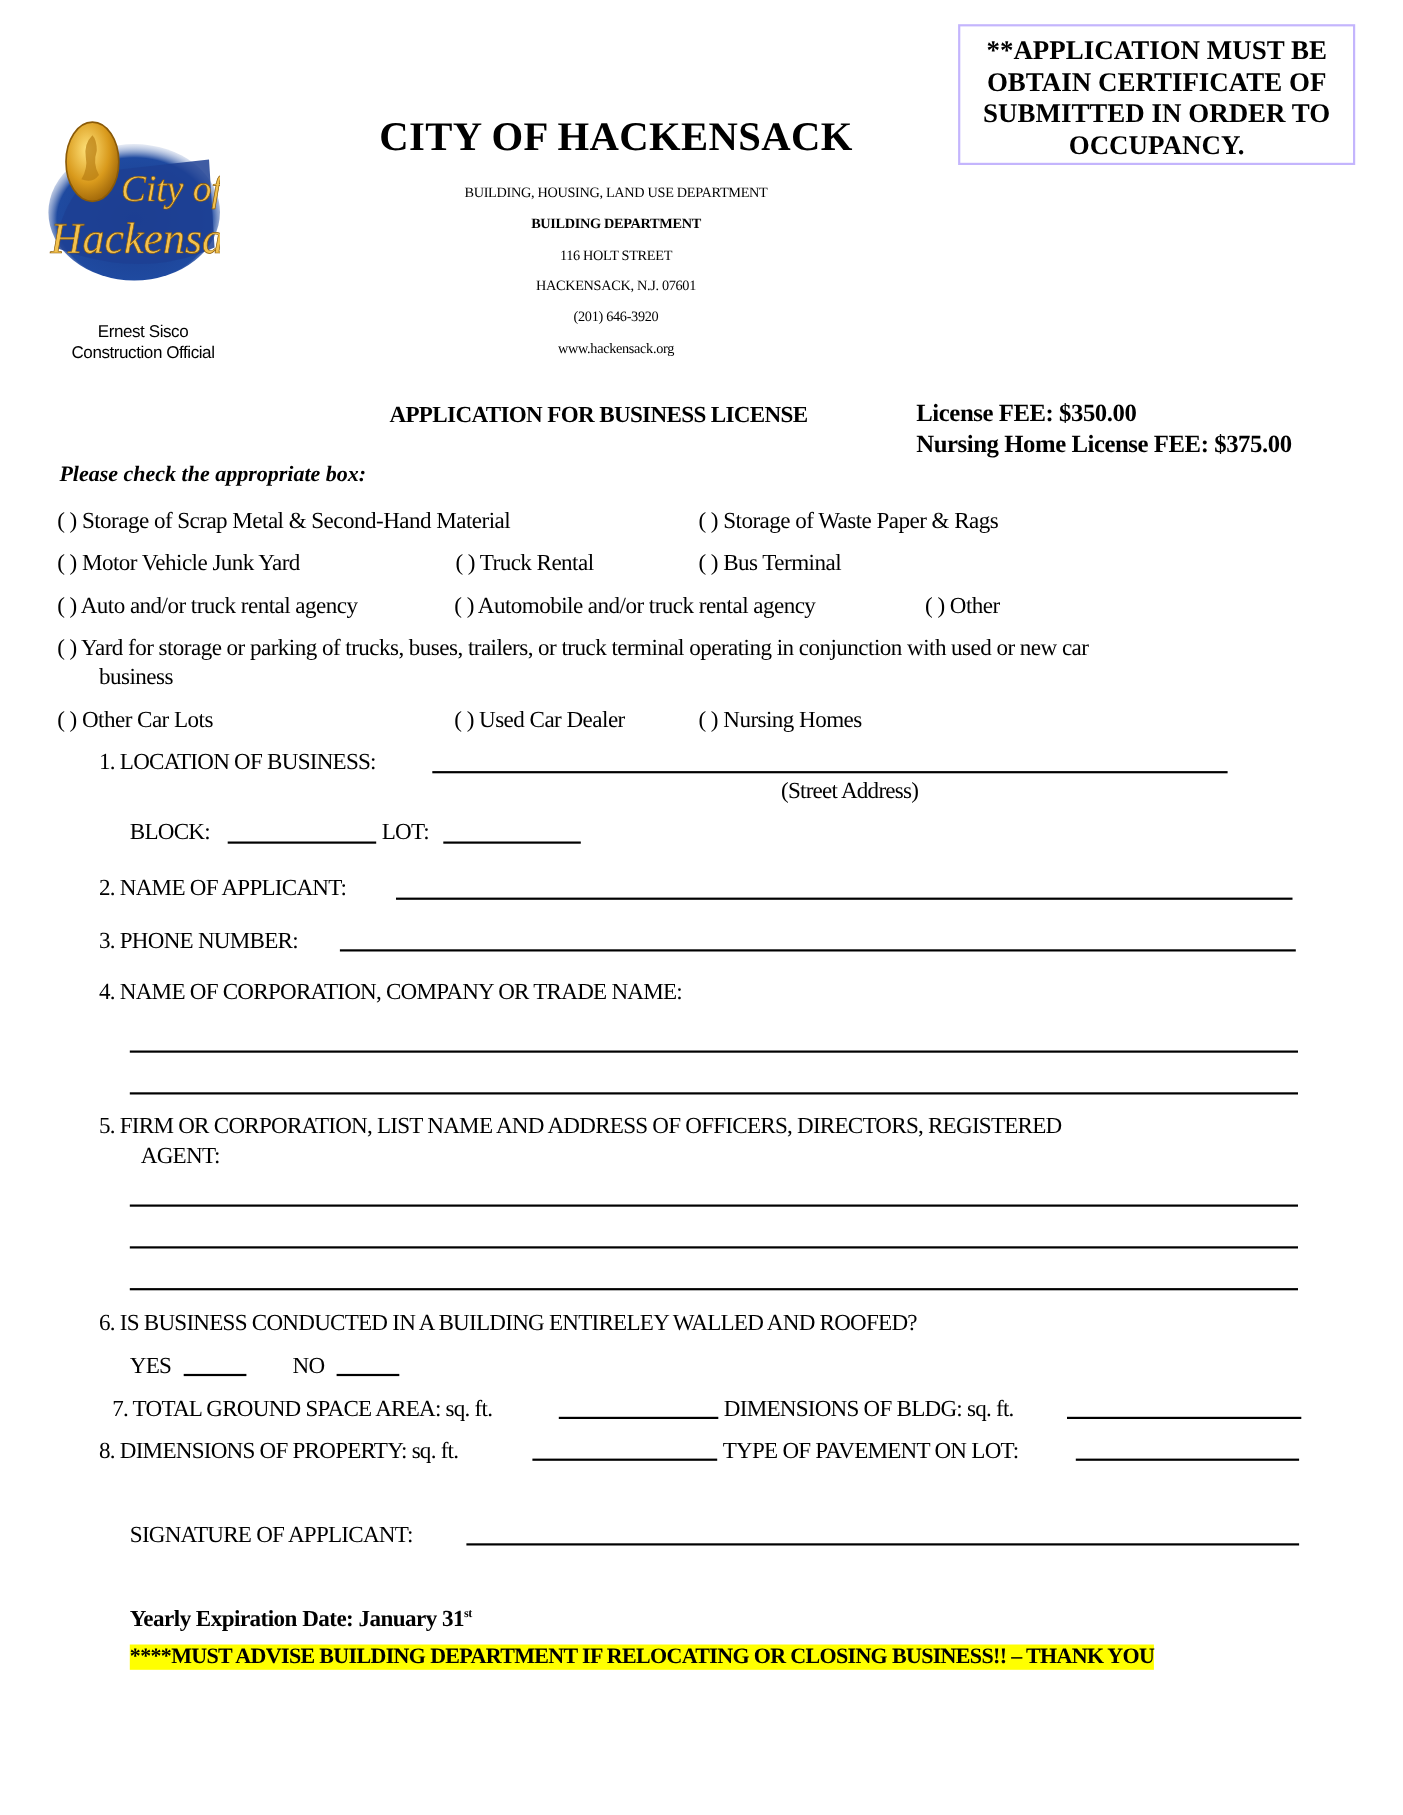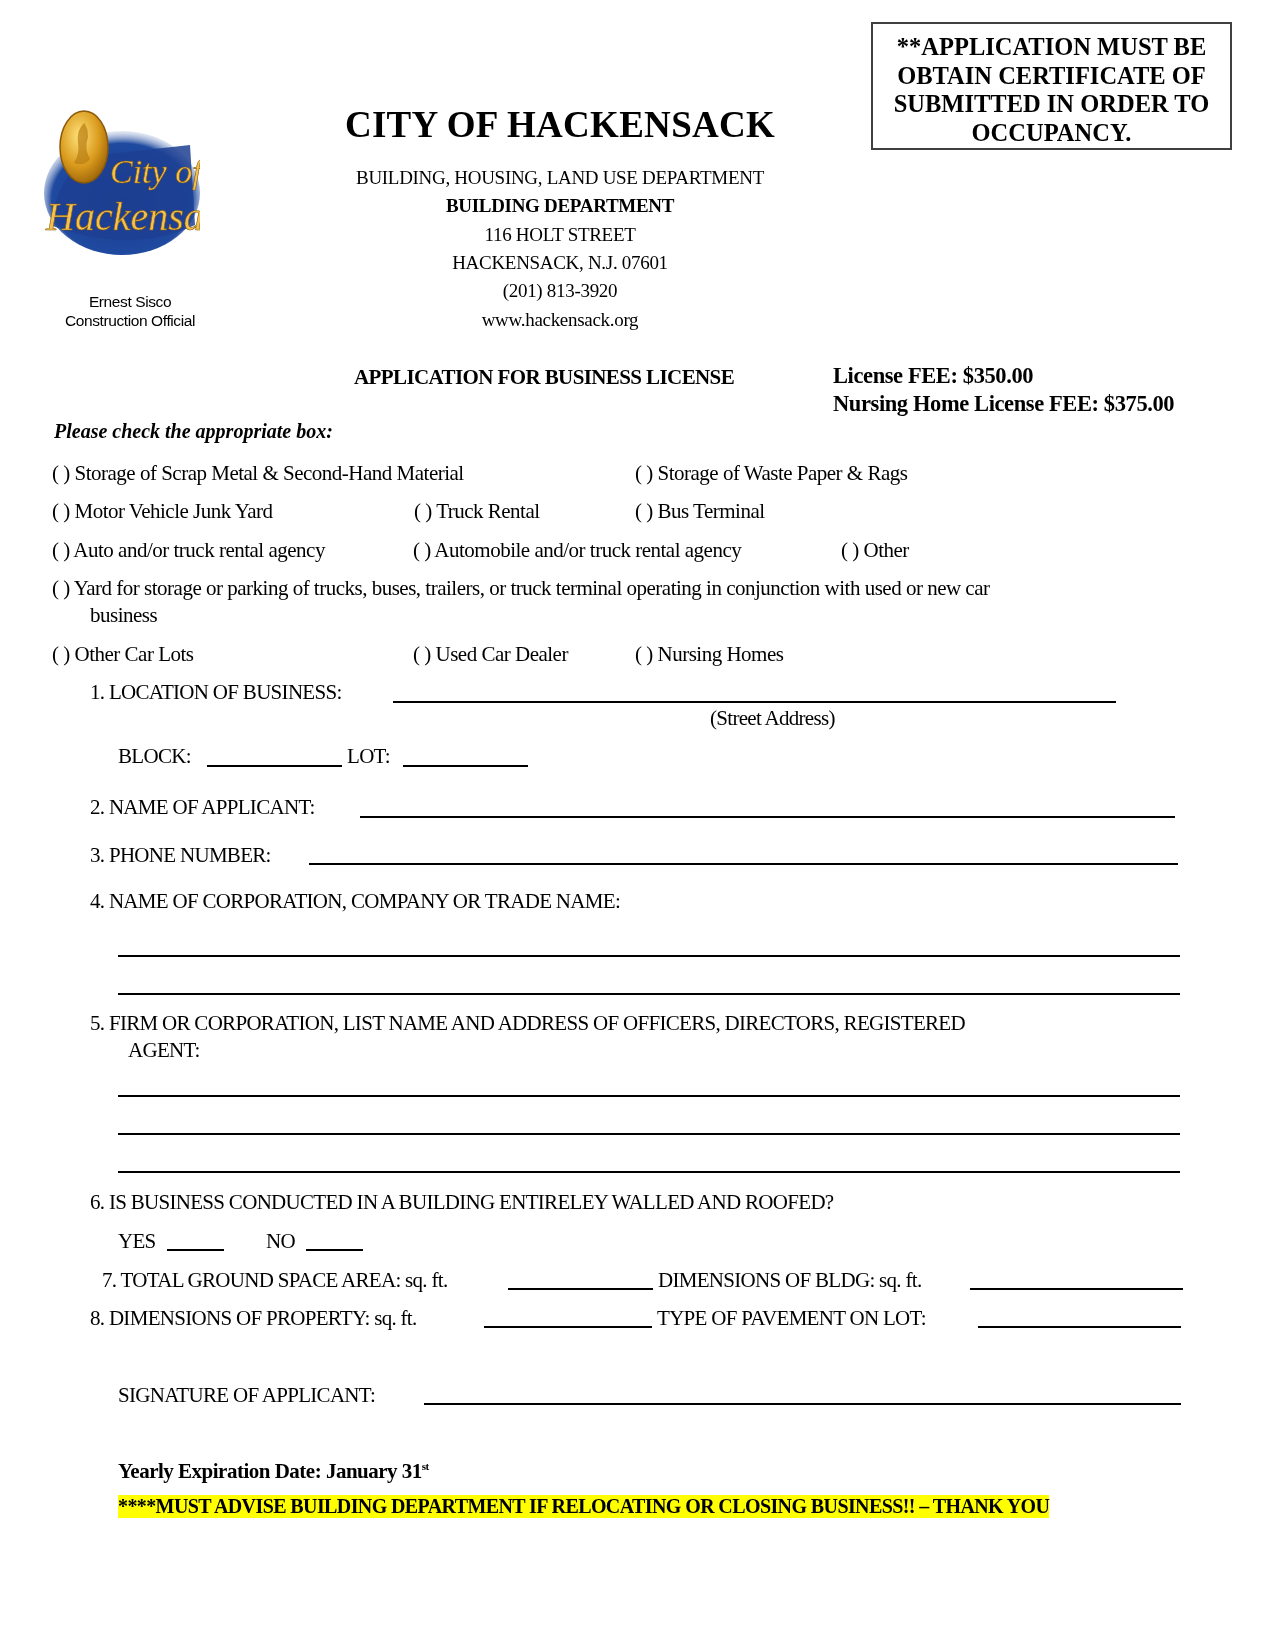--- a/index.html
+++ b/index.html
@@ -3,23 +3,23 @@
 <meta charset="utf-8">
 <style>
   html, body { margin:0; padding:0; background:#fff; }
   body { width:1275px; height:1650px; position:relative; overflow:hidden;
          font-family:"Liberation Serif", serif; color:#000; }
   .logo { position:absolute; left:40px; top:105px; width:160px; height:155px; }
   .official { position:absolute; left:45px; top:292px; width:170px; text-align:center;
               font-family:"Liberation Sans", sans-serif; font-size:15.5px; line-height:19px; letter-spacing:-0.4px; }
   .city-title { position:absolute; left:320px; top:103px; width:480px; text-align:center;
                 font-weight:bold; font-size:37px; letter-spacing:0.3px; }
-  .dept { position:absolute; left:320px; width:480px; text-align:center; font-size:19px; letter-spacing:-0.3px; }
+  .dept { position:absolute; left:320px; width:480px; text-align:center; font-size:13px; letter-spacing:-0.3px; }
   .notice-box { position:absolute; left:871px; top:22px; width:361px; height:128px;
-                border:2px solid #404040; box-sizing:border-box; text-align:center;
+                border:2px solid #c4b5fd; box-sizing:border-box; text-align:center;
                 font-weight:bold; font-size:24.5px; line-height:28.5px; padding-top:9px; }
   .app-title { position:absolute; left:354px; top:365px; font-weight:bold; font-size:21px; letter-spacing:-0.6px; }
   .fee { position:absolute; left:833px; font-weight:bold; font-size:22.5px; letter-spacing:-0.4px; }
   .instr { position:absolute; left:54px; top:420px; font-style:italic; font-weight:bold; font-size:20px; }
   .opt { position:absolute; font-size:21px; letter-spacing:-0.5px; }
   .q { position:absolute; font-size:21px; letter-spacing:-0.7px; }
   .line { position:absolute; border-bottom:2px solid #000; height:0; }
   .bold { font-weight:bold; }
   .hl { background:#ffff00; }
 </style>
@@ -53,21 +53,21 @@
   <div>Ernest Sisco</div>
   <div>Construction Official</div>
 </div>
 
 <div class="city-title">CITY OF HACKENSACK</div>
 
 <div class="dept" style="top:167px;">BUILDING, HOUSING, LAND USE DEPARTMENT</div>
 <div class="dept bold" style="top:195px;">BUILDING DEPARTMENT</div>
 <div class="dept" style="top:224px;">116 HOLT STREET</div>
 <div class="dept" style="top:252px;">HACKENSACK, N.J. 07601</div>
-<div class="dept" style="top:280px;">(201) 813-3920</div>
+<div class="dept" style="top:280px;">(201) 646-3920</div>
 <div class="dept" style="top:309px;">www.hackensack.org</div>
 
 <div class="notice-box">
   <div>**APPLICATION MUST BE</div>
   <div>OBTAIN CERTIFICATE OF</div>
   <div>SUBMITTED IN ORDER TO</div>
   <div>OCCUPANCY.</div>
 </div>
 
 <div class="app-title">APPLICATION FOR BUSINESS LICENSE</div>

